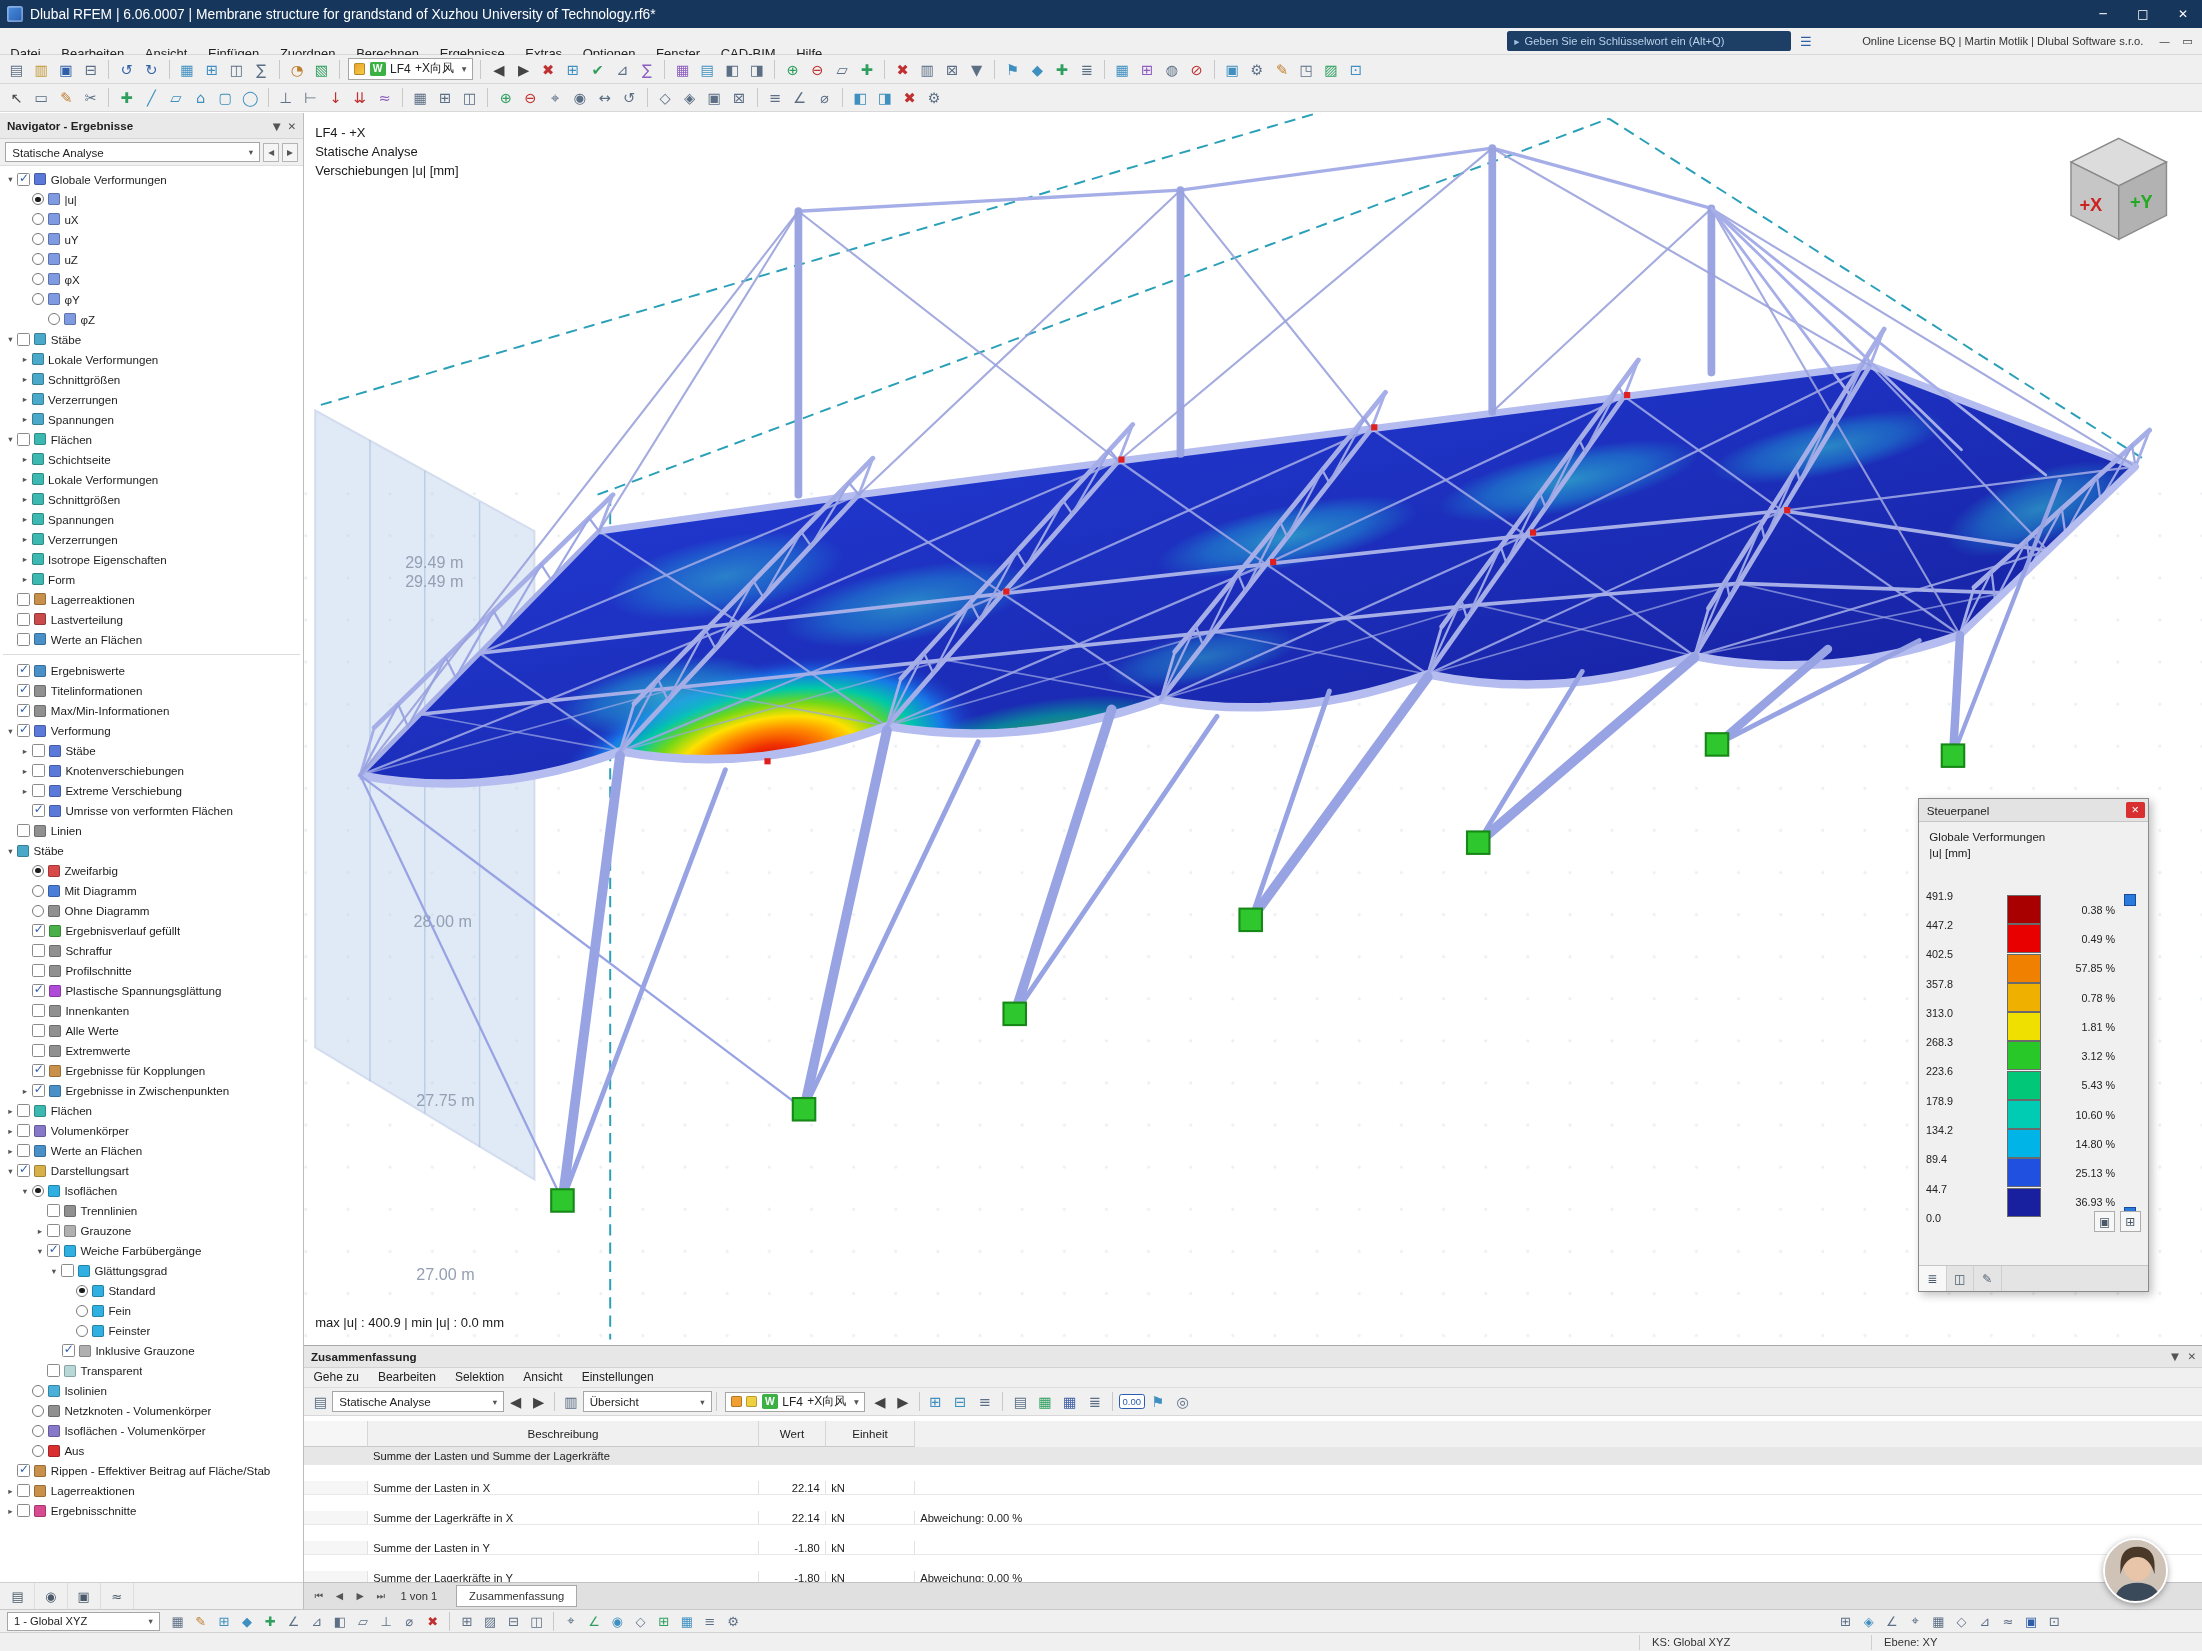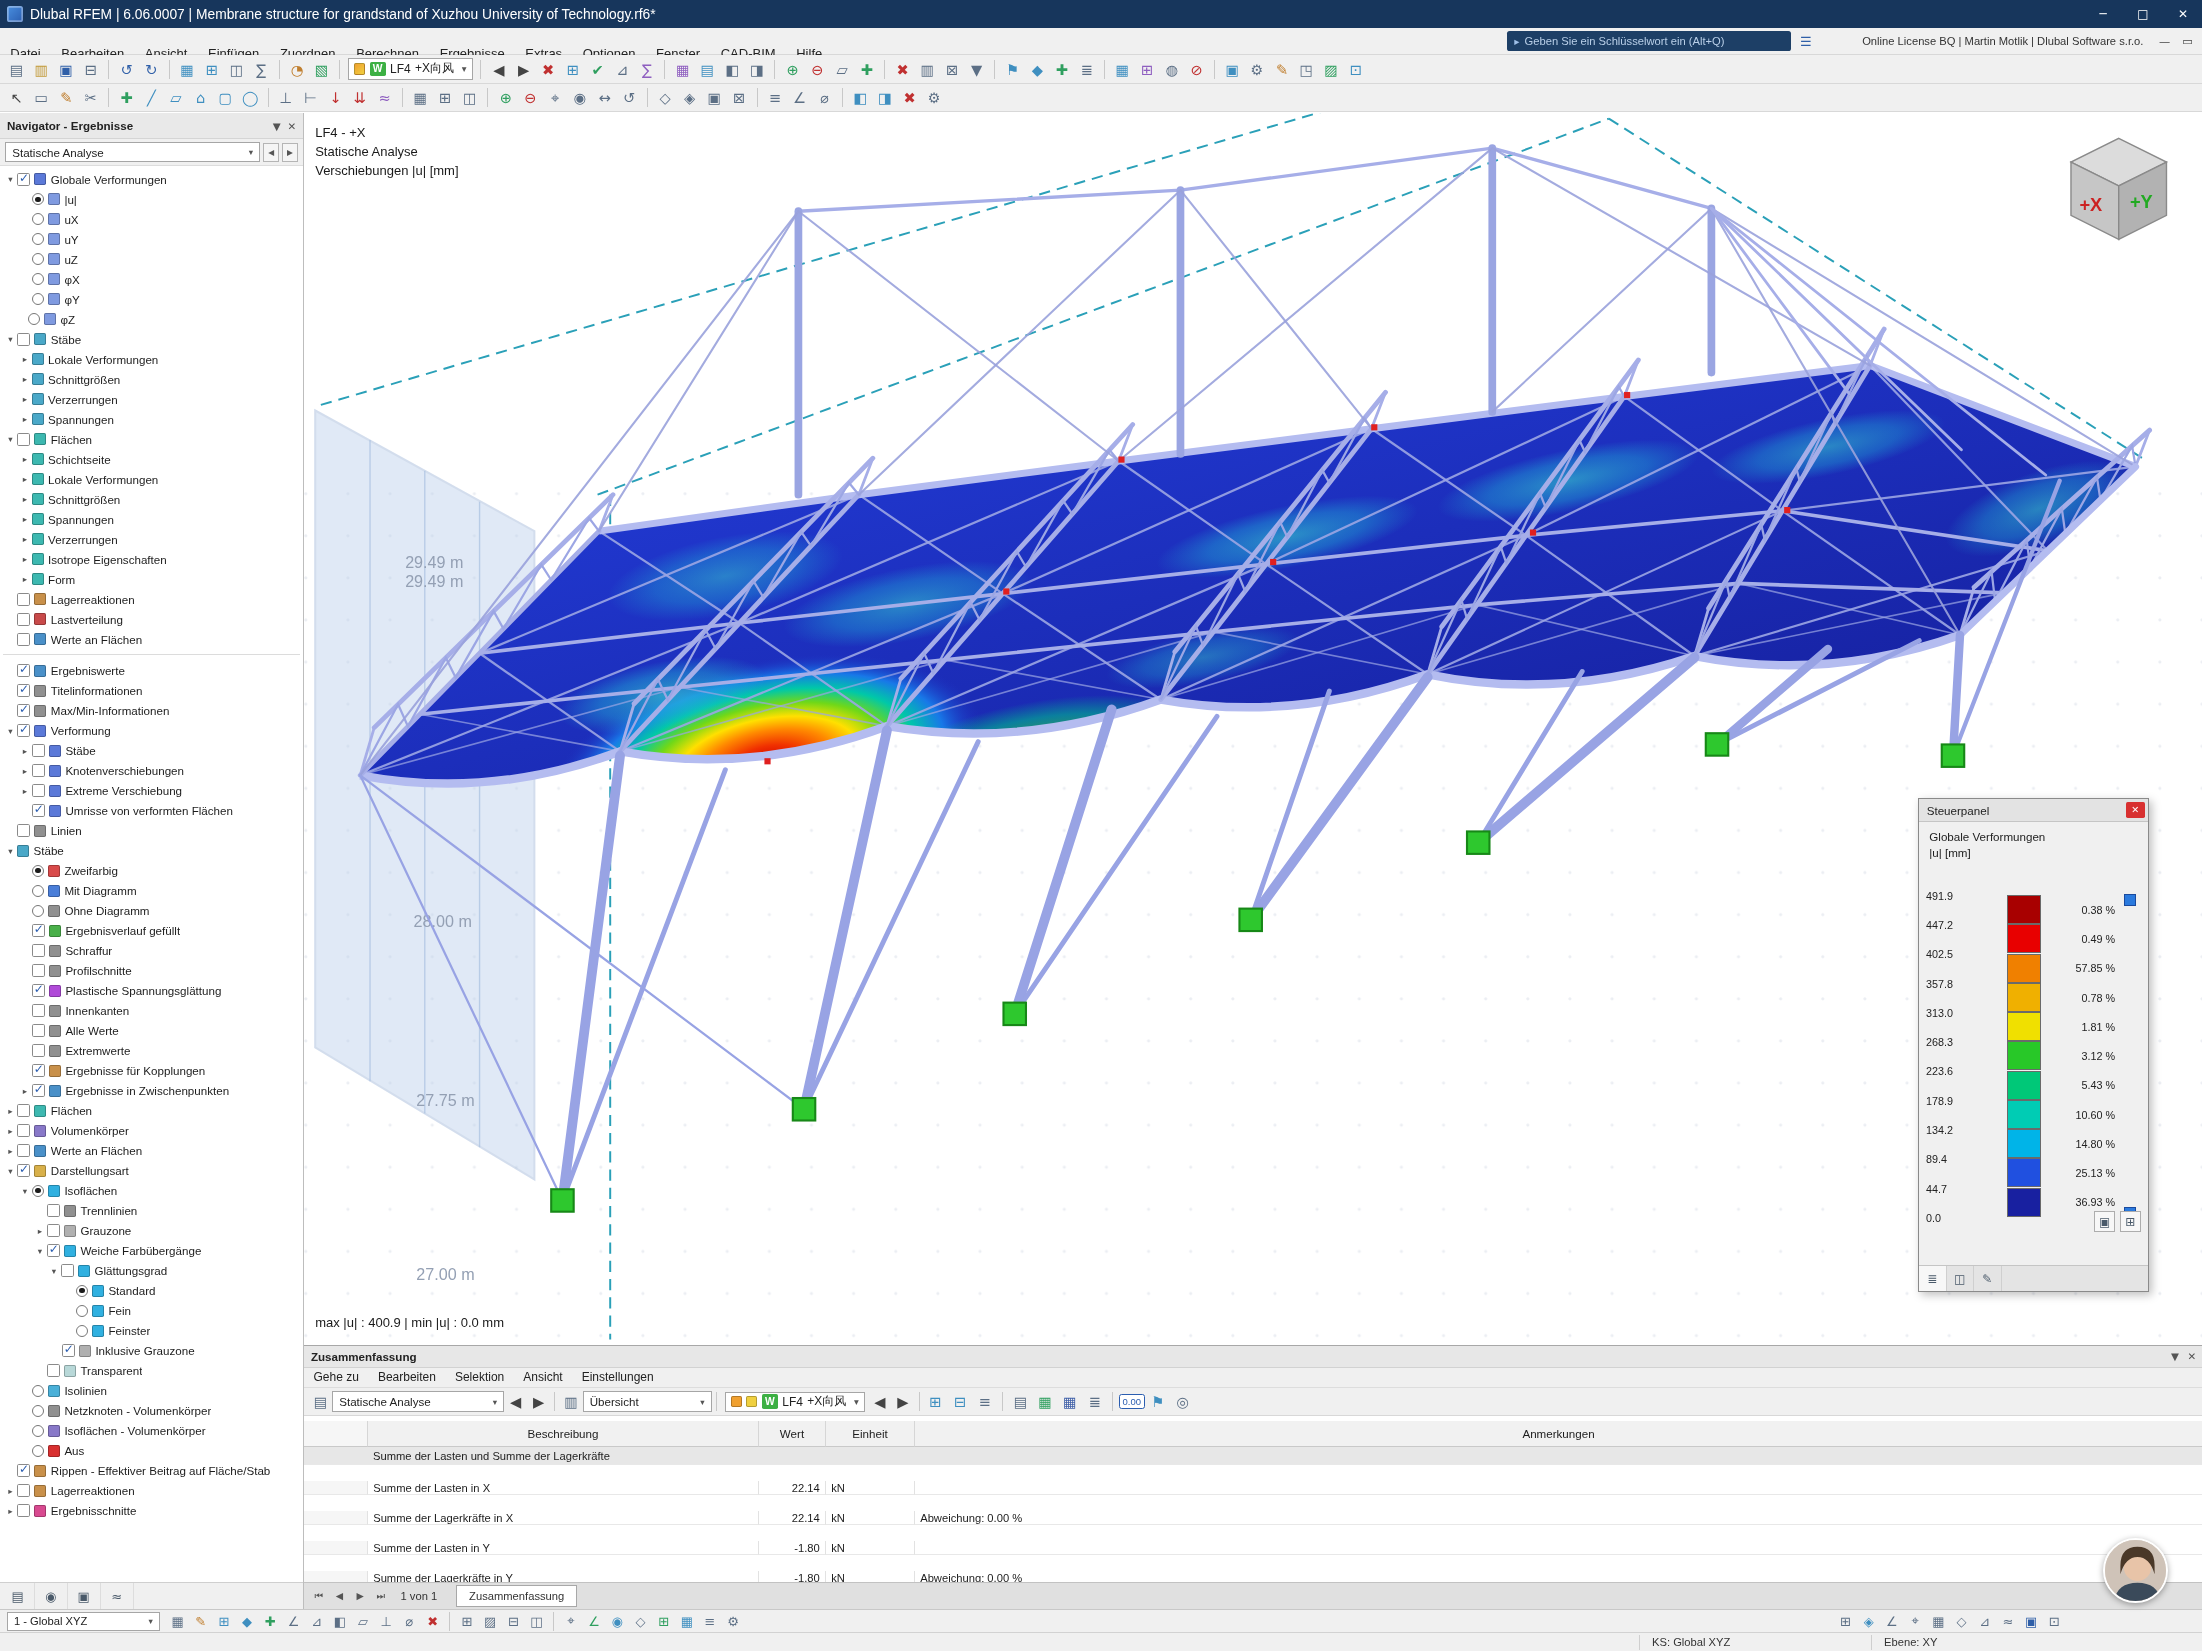--- a/index.html
+++ b/index.html
@@ -381,21 +381,21 @@
         <span class="rb"></span>
         <span class="tico" style="background: rgb(127, 154, 224);"></span>
         <span class="tlabel">φX</span>
       </div>
       <div class="tree-row" style="padding-left: 18px;">
         <span class="texp"></span>
         <span class="rb"></span>
         <span class="tico" style="background: rgb(127, 154, 224);"></span>
         <span class="tlabel">φY</span>
       </div>
-      <div class="tree-row" style="padding-left: 14px;">
+      <div class="tree-row" style="padding-left: 34px;">
         <span class="texp"></span>
         <span class="rb"></span>
         <span class="tico" style="background: rgb(127, 154, 224);"></span>
         <span class="tlabel">φZ</span>
       </div>
       <div class="tree-row" style="padding-left: 3.4px;">
         <span class="texp">▾</span>
         <span class="cb"></span>
         <span class="tico" style="background: rgb(74, 168, 200);"></span>
         <span class="tlabel">Stäbe</span>
@@ -1087,21 +1087,20 @@
         <div class="tb-icon" style="color: rgb(92, 111, 133);">◎</div>
       </div>
   </div>
   <div class="sum-table-zone">
     <div id="sum-table">
         <div class="trow thead">
           <div class="cg"></div>
           <div class="cd">Beschreibung</div>
           <div class="cw">Wert</div>
           <div class="ce">Einheit</div>
-          <div class="ca">Anmerkungen</div>
         </div>
         <div class="trow tsection">
           <div style="padding-left: 69px; flex: 1 1 0%;">Summe der Lasten und Summe der Lagerkräfte</div>
         </div>
         <div class="trow tdata">
           <div class="cg"></div>
           <div class="cd">Summe der Lasten in X</div>
           <div class="cw">22.14</div>
           <div class="ce">kN</div>
           <div class="ca"></div>

